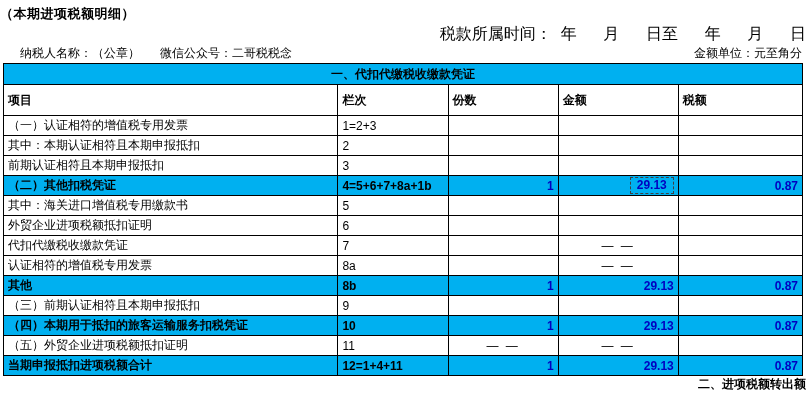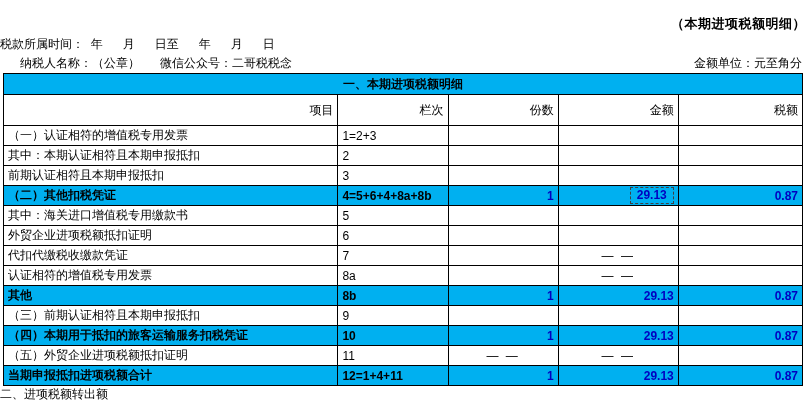--- a/index.html
+++ b/index.html
@@ -15,30 +15,30 @@
     color: #000000;
     overflow: hidden;
   }
   .page {
     position: relative;
     width: 806px;
     height: 402px;
     box-sizing: border-box;
   }
   .doc-title {
+    text-align: left;
+    font-size: 13px;
+    font-weight: bold;
+    line-height: 16px;
+    padding-top: 6px;
+    letter-spacing: 0.5px;
+  }
+  .period-row {
     text-align: right;
-    font-size: 13px;
-    font-weight: bold;
-    line-height: 16px;
-    padding-top: 16px;
-    letter-spacing: 0.5px;
-  }
-  .period-row {
-    text-align: left;
-    font-size: 12px;
+    font-size: 16px;
     line-height: 18px;
     padding-top: 3px;
     white-space: pre;
   }
   .meta-row {
     position: relative;
     height: 20px;
     line-height: 20px;
     font-size: 12px;
     padding: 0 4px;
@@ -78,44 +78,44 @@
     white-space: nowrap;
   }
   .section-head {
     text-align: center;
     font-weight: bold;
     height: 20px !important;
     background: #00b0f0 !important;
     color: #000000;
   }
   .colhead {
-    text-align: right;
-    font-weight: normal;
+    text-align: left;
+    font-weight: bold;
     height: 30px !important;
   }
   .hl {
     background: #00b0f0 !important;
     font-weight: bold;
   }
   .r { text-align: right; }
   .l { text-align: left; }
   .blue-num { color: #0000c0; font-weight: bold; }
   .dashed-box {
     display: inline-block;
     border: 1px dashed #404040;
     padding: 0 6px 0 6px;
     margin: 0;
     line-height: 15px;
   }
   .indent1 { padding-left: 8px; margin-top: 34px; }
   .indent2 { padding-left: 44px; }
   .bottom-title {
-    text-align: left;
-    font-size: 12px;
-    font-weight: normal;
+    text-align: right;
+    font-size: 12px;
+    font-weight: bold;
     line-height: 14px;
     margin-top: 1px;
   }
   .dash-cell { text-align: center; letter-spacing: 2px; }
 </style>
 </head>
 <body>
 
 <div class="page">
 
@@ -132,21 +132,21 @@
   <table class="grid">
     <colgroup>
       <col style="width:334px">
       <col style="width:110px">
       <col style="width:110px">
       <col style="width:120px">
       <col style="width:124px">
     </colgroup>
     <tbody>
       <tr>
-        <td class="section-head" colspan="5">一、本期进项税额明细</td>
+        <td class="section-head" colspan="5">一、代扣代缴税收缴款凭证</td>
       </tr>
       <tr>
         <td class="colhead">项目</td>
         <td class="colhead">栏次</td>
         <td class="colhead">份数</td>
         <td class="colhead">金额</td>
         <td class="colhead">税额</td>
       </tr>
     <tr>
           <td class="l indent0">（一）认证相符的增值税专用发票</td>
@@ -164,21 +164,21 @@
         </tr>
         <tr>
           <td class="l indent2">前期认证相符且本期申报抵扣</td>
           <td class="l">3</td>
           <td class="r"></td>
           <td class="r"></td>
           <td class="r"></td>
         </tr>
         <tr>
           <td class="l hl indent0">（二）其他扣税凭证</td>
-          <td class="l hl">4=5+6+4+8a+8b</td>
+          <td class="l hl">4=5+6+7+8a+1b</td>
           <td class="r hl"><span class="blue-num">1</span></td>
           <td class="r hl"><span class="blue-num dashed-box">29.13</span></td>
           <td class="r hl"><span class="blue-num">0.87</span></td>
         </tr>
         <tr>
           <td class="l indent1">其中：海关进口增值税专用缴款书</td>
           <td class="l">5</td>
           <td class="r"></td>
           <td class="r"></td>
           <td class="r"></td>

